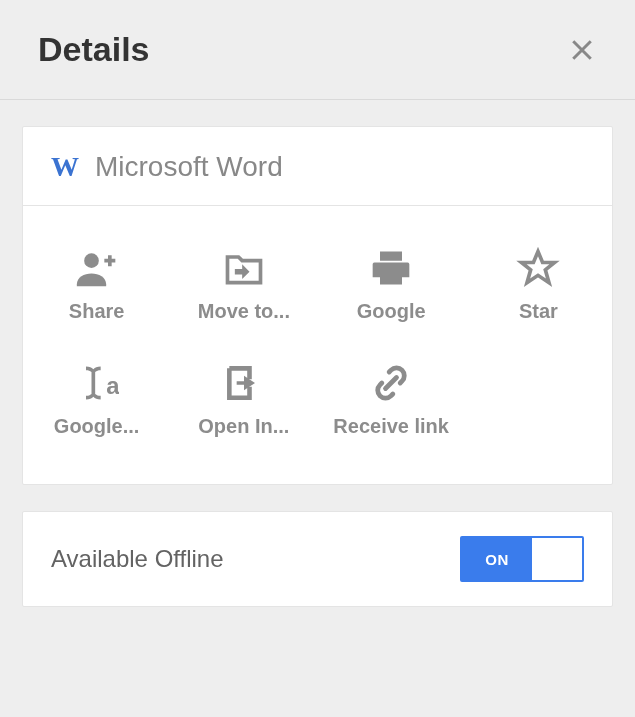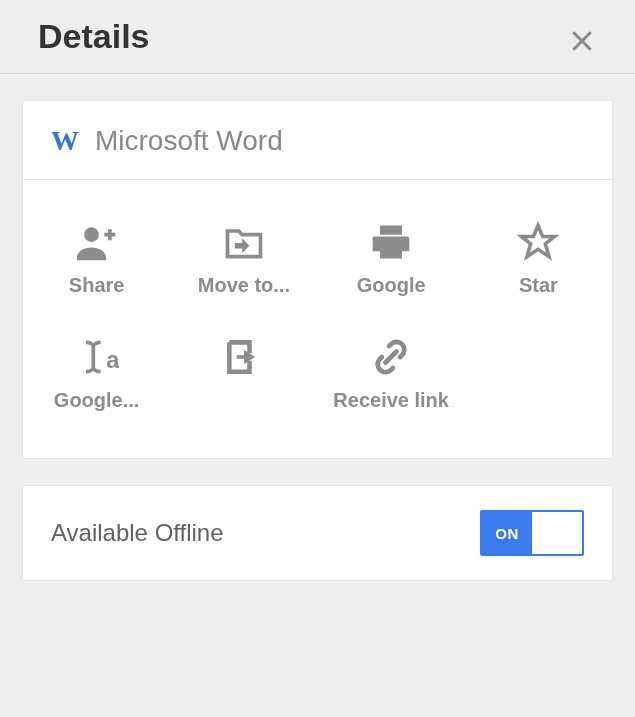--- a/index.html
+++ b/index.html
@@ -6,22 +6,22 @@
     body {
       font-family: Arial, Helvetica, sans-serif;
       background: #eeeeee;
       width: 635px;
       height: 717px;
       overflow: hidden;
     }
     .header {
       display: flex;
       justify-content: space-between;
-      align-items: flex-end;
-      padding: 17px 38px;
+      align-items: center;
+      padding: 30px 38px;
       background: #eeeeee;
       border-bottom: 1px solid #d9d9d9;
     }
     .header-title {
       font-size: 34px;
       font-weight: bold;
       color: #333;
     }
     .close-btn {
       cursor: pointer;
@@ -107,21 +107,21 @@
       display: flex;
       justify-content: space-between;
       align-items: center;
       gap: 8px;
     }
     .offline-label {
       font-size: 24px;
       color: #636363;
     }
     .toggle {
-      width: 104px;
+      width: 124px;
       height: 46px;
       border: 2px solid #3a7cec;
       border-radius: 2px;
       display: flex;
       cursor: pointer;
       overflow: hidden;
     }
     .toggle-on {
       flex: 1;
       background: #3a7cec;
@@ -211,20 +211,21 @@
         <div class="action-label">Google...</div>
       </div>
 
       <div class="action-item">
         <div class="action-icon">
           <svg viewBox="0 0 24 24">
               <path fill="none" stroke="#8c8c8c" stroke-width="2.5" d="M4 4h11v6M4 4v16h11v-6"></path>
               <path d="M12 8l6 4-6 4v-3H8v-2h4z"></path>
             </svg>
         </div>
+        <div class="action-label">Open In...</div>
       </div>
 
       <div class="action-item">
         <div class="action-icon">
           <svg viewBox="0 0 24 24">
               <path fill="none" stroke="#8c8c8c" stroke-width="2.6" stroke-linecap="round" d="M9 15l6-6M11 6l1-1a4 4 0 016 6l-1 1M13 18l-1 1a4 4 0 01-6-6l1-1"></path>
             </svg>
         </div>
         <div class="action-label">Receive link</div>
       </div>

